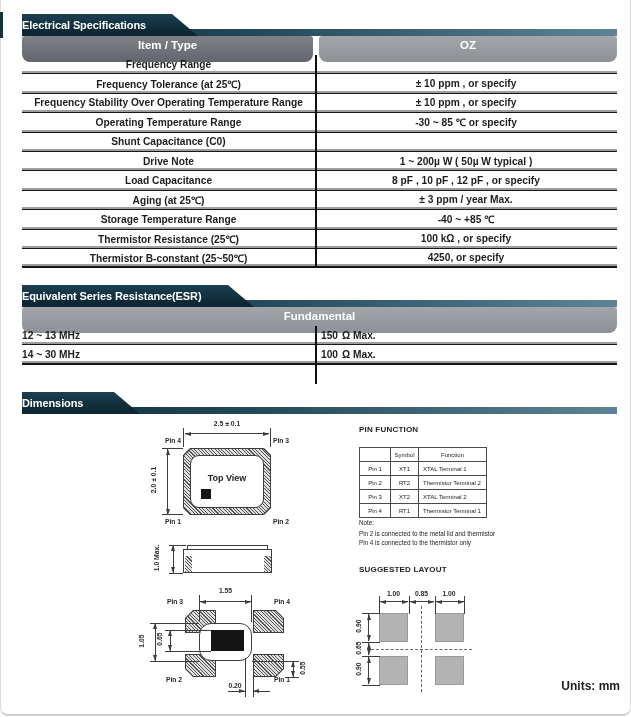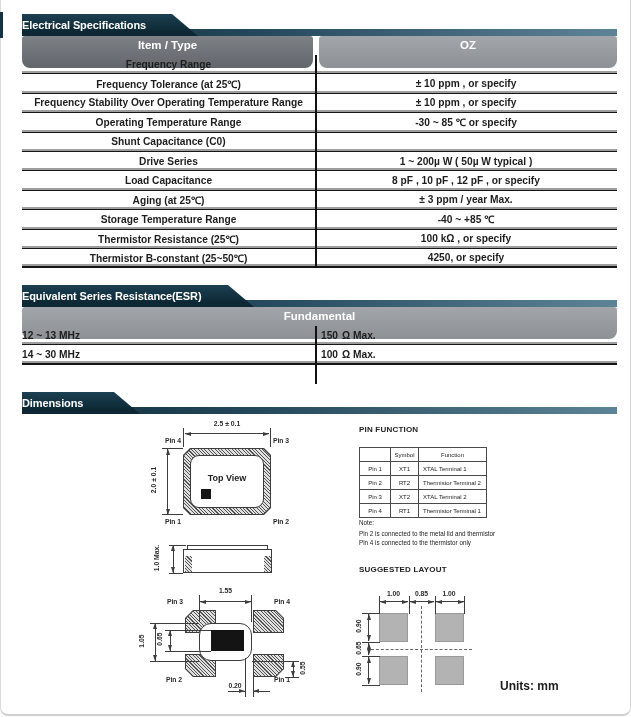--- a/index.html
+++ b/index.html
@@ -1,21 +1,21 @@
 <!DOCTYPE html>
 <html><head>
 <meta charset="utf-8">
 <style>
   html,body{margin:0;padding:0}
   .page{position:relative;width:631px;height:717px;background:#fff;font-family:"Liberation Sans",sans-serif;overflow:hidden}
   .frame{position:absolute;left:0;top:0;width:629px;height:714px;border-left:1px solid #dadada;border-right:1px solid #dadada;border-bottom:2px solid #cfcfcf;border-radius:0 0 8px 8px}
   .nub{position:absolute;left:0;top:12px;width:3px;height:26px;background:#14323f}
   .tab{position:absolute;height:22px;background:linear-gradient(180deg,#1c4052 0%,#0d2834 80%);color:#fff;font-weight:bold;font-size:11px;line-height:22px;box-sizing:border-box;clip-path:polygon(0 0,calc(100% - 26px) 0,100% 100%,0 100%);letter-spacing:-.1px}
   .bar{position:absolute;height:7px;background:linear-gradient(90deg,#0e2a37 0%,#24495c 40%,#5d8397 100%);left:22px;width:595px}
-  .gcell{position:absolute;height:32px;color:#fff;font-weight:bold;font-size:11.5px;text-align:center;line-height:19px;border-radius:3px 3px 8px 8px}
+  .gcell{position:absolute;height:26px;color:#fff;font-weight:bold;font-size:11.5px;text-align:center;line-height:19px;border-radius:3px 3px 8px 8px}
   .gdark{background:linear-gradient(180deg,#7e8287,#62666c)}
   .glight{background:linear-gradient(180deg,#a2a5a9,#8d9095)}
   .stable{position:absolute;left:22px;width:595px}
   .trow{display:flex;align-items:center;height:19.4px;box-sizing:border-box;border-bottom:1px solid #161616;box-shadow:inset 0 -2px 0 #9e9e9e;font-size:10.2px;font-weight:bold;color:#1d1d1d}
   .trow:last-child{border-bottom-width:2px}
   .c1{width:293px;text-align:center}
   .c2{flex:1;text-align:center}
   .e1{width:293px;text-align:left;padding-right:10px;box-sizing:border-box}
   .e2{flex:1;text-align:left;}
   .enum{display:inline-block;width:23px;text-align:right}
@@ -34,21 +34,21 @@
   .rot{transform:rotate(-90deg)}
   .octo{clip-path:polygon(7px 0,calc(100% - 7px) 0,100% 7px,100% calc(100% - 7px),calc(100% - 7px) 100%,7px 100%,0 calc(100% - 7px),0 7px)}
   .smalltitle{position:absolute;font-size:8px;font-weight:bold;color:#1d1d1d;letter-spacing:.2px}
   .note{position:absolute;font-size:6.3px;color:#222}
   .pftab{position:absolute;border-collapse:collapse;font-size:6px;color:#222;table-layout:fixed}
   .pftab td,.pftab th{border:1px solid #4a4a4a;height:13px;padding:0;text-align:center;font-weight:normal}
   .pftab .fn{text-align:left;padding-left:4px}
   .sq{position:absolute;width:29px;height:29px;background:#b3b3b3;border:1px solid #999;box-sizing:border-box}
   .dash-v{position:absolute;border-left:1px dashed #666}
   .dash-h{position:absolute;border-top:1px dashed #666}
-  .units{position:absolute;left:500px;top:679px;width:120px;text-align:left;font-size:12px;font-weight:bold;color:#1d1d1d}
+  .units{position:absolute;left:500px;top:679px;width:120px;text-align:right;font-size:12px;font-weight:bold;color:#1d1d1d}
 </style>
 </head>
 <body>
 
 <div class="page">
   <div class="frame"></div>
   <div class="nub"></div>
 
   <div class="bar" style="top:29px"></div>
   <div class="tab" style="left:22px;top:14px;width:176px"><span>Electrical Specifications</span></div>
@@ -67,21 +67,21 @@
         <div class="c2">± 10 ppm , or specify</div>
       </div>
     <div class="trow">
         <div class="c1">Operating Temperature Range</div>
         <div class="c2">-30 ~ 85 ℃ or specify</div>
       </div>
     <div class="trow">
         <div class="c1">Shunt Capacitance (C0)</div>
       </div>
     <div class="trow">
-        <div class="c1">Drive Series</div>
+        <div class="c1">Drive Note</div>
         <div class="c2">1 ~ 200µ W ( 50µ W typical )</div>
       </div>
     <div class="trow">
         <div class="c1">Load Capacitance</div>
         <div class="c2">8 pF , 10 pF , 12 pF , or specify</div>
       </div>
     <div class="trow">
         <div class="c1">Aging (at 25℃)</div>
         <div class="c2">± 3 ppm / year Max.</div>
       </div>

